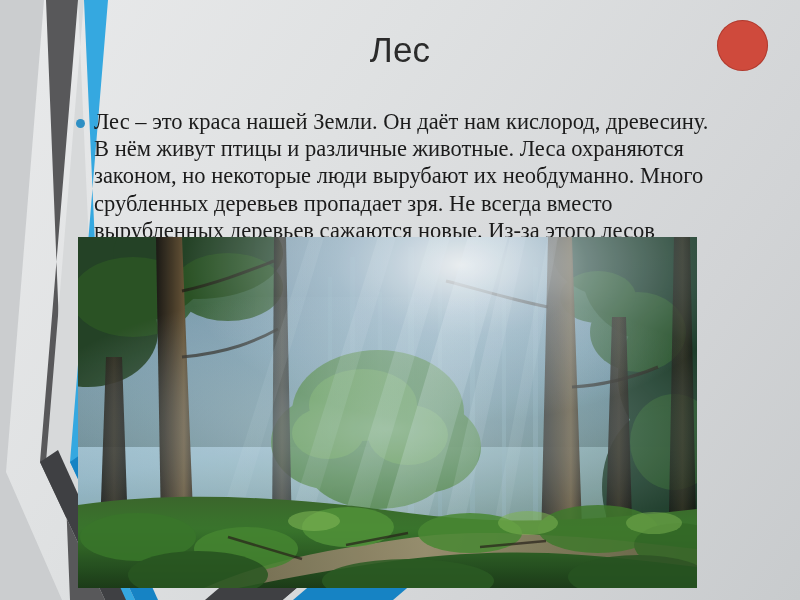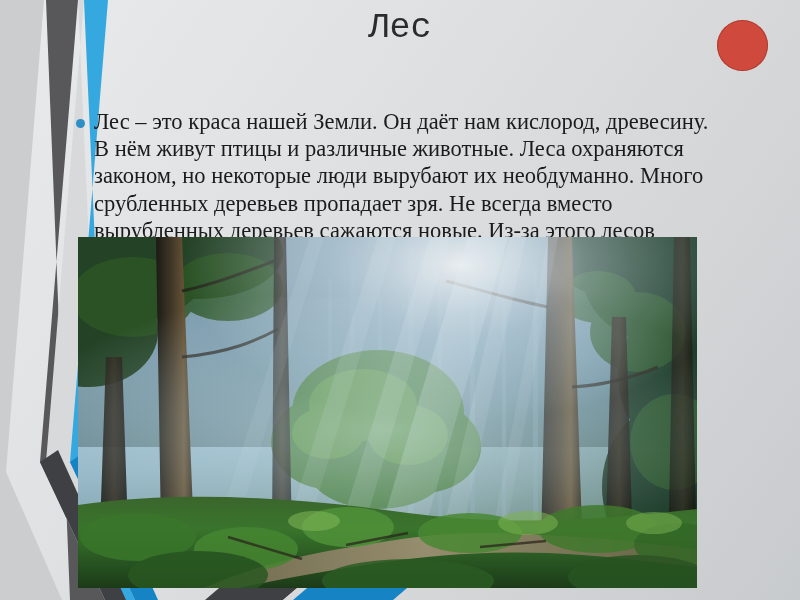--- a/index.html
+++ b/index.html
@@ -23,24 +23,24 @@
     top: 0;
     width: 800px;
     height: 600px;
     pointer-events: none;
   }
 
   
   #title {
     position: absolute;
     left: 120px;
-    top: 6px;
+    top: 28px;
     width: 560px;
     text-align: center;
-    font-family: Liberation Mono, monospace;
+    font-family: Liberation Sans, sans-serif;
     font-size: 35px;
     font-weight: 400;
     color: #2b2b2b;
     letter-spacing: 0.2px;
     line-height: 44px;
     white-space: nowrap;
   }
 
   
   #red-circle {

